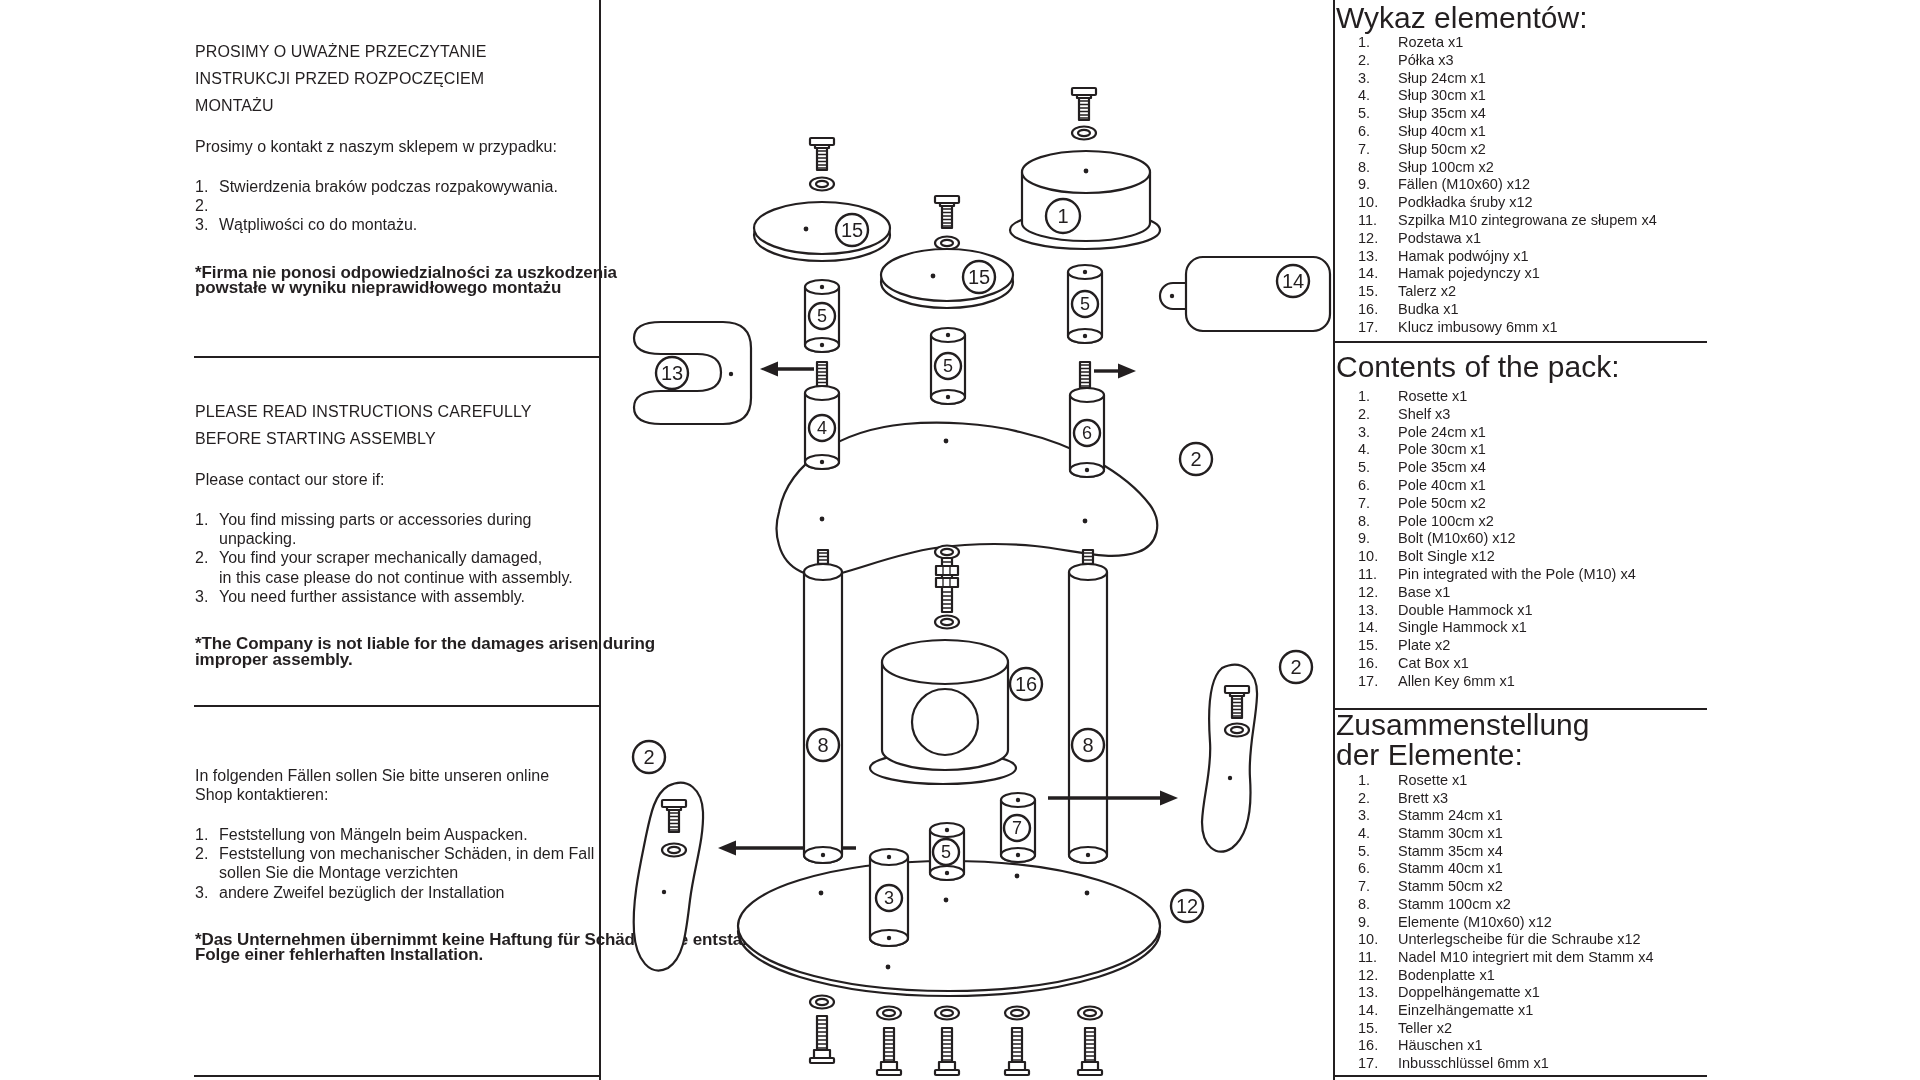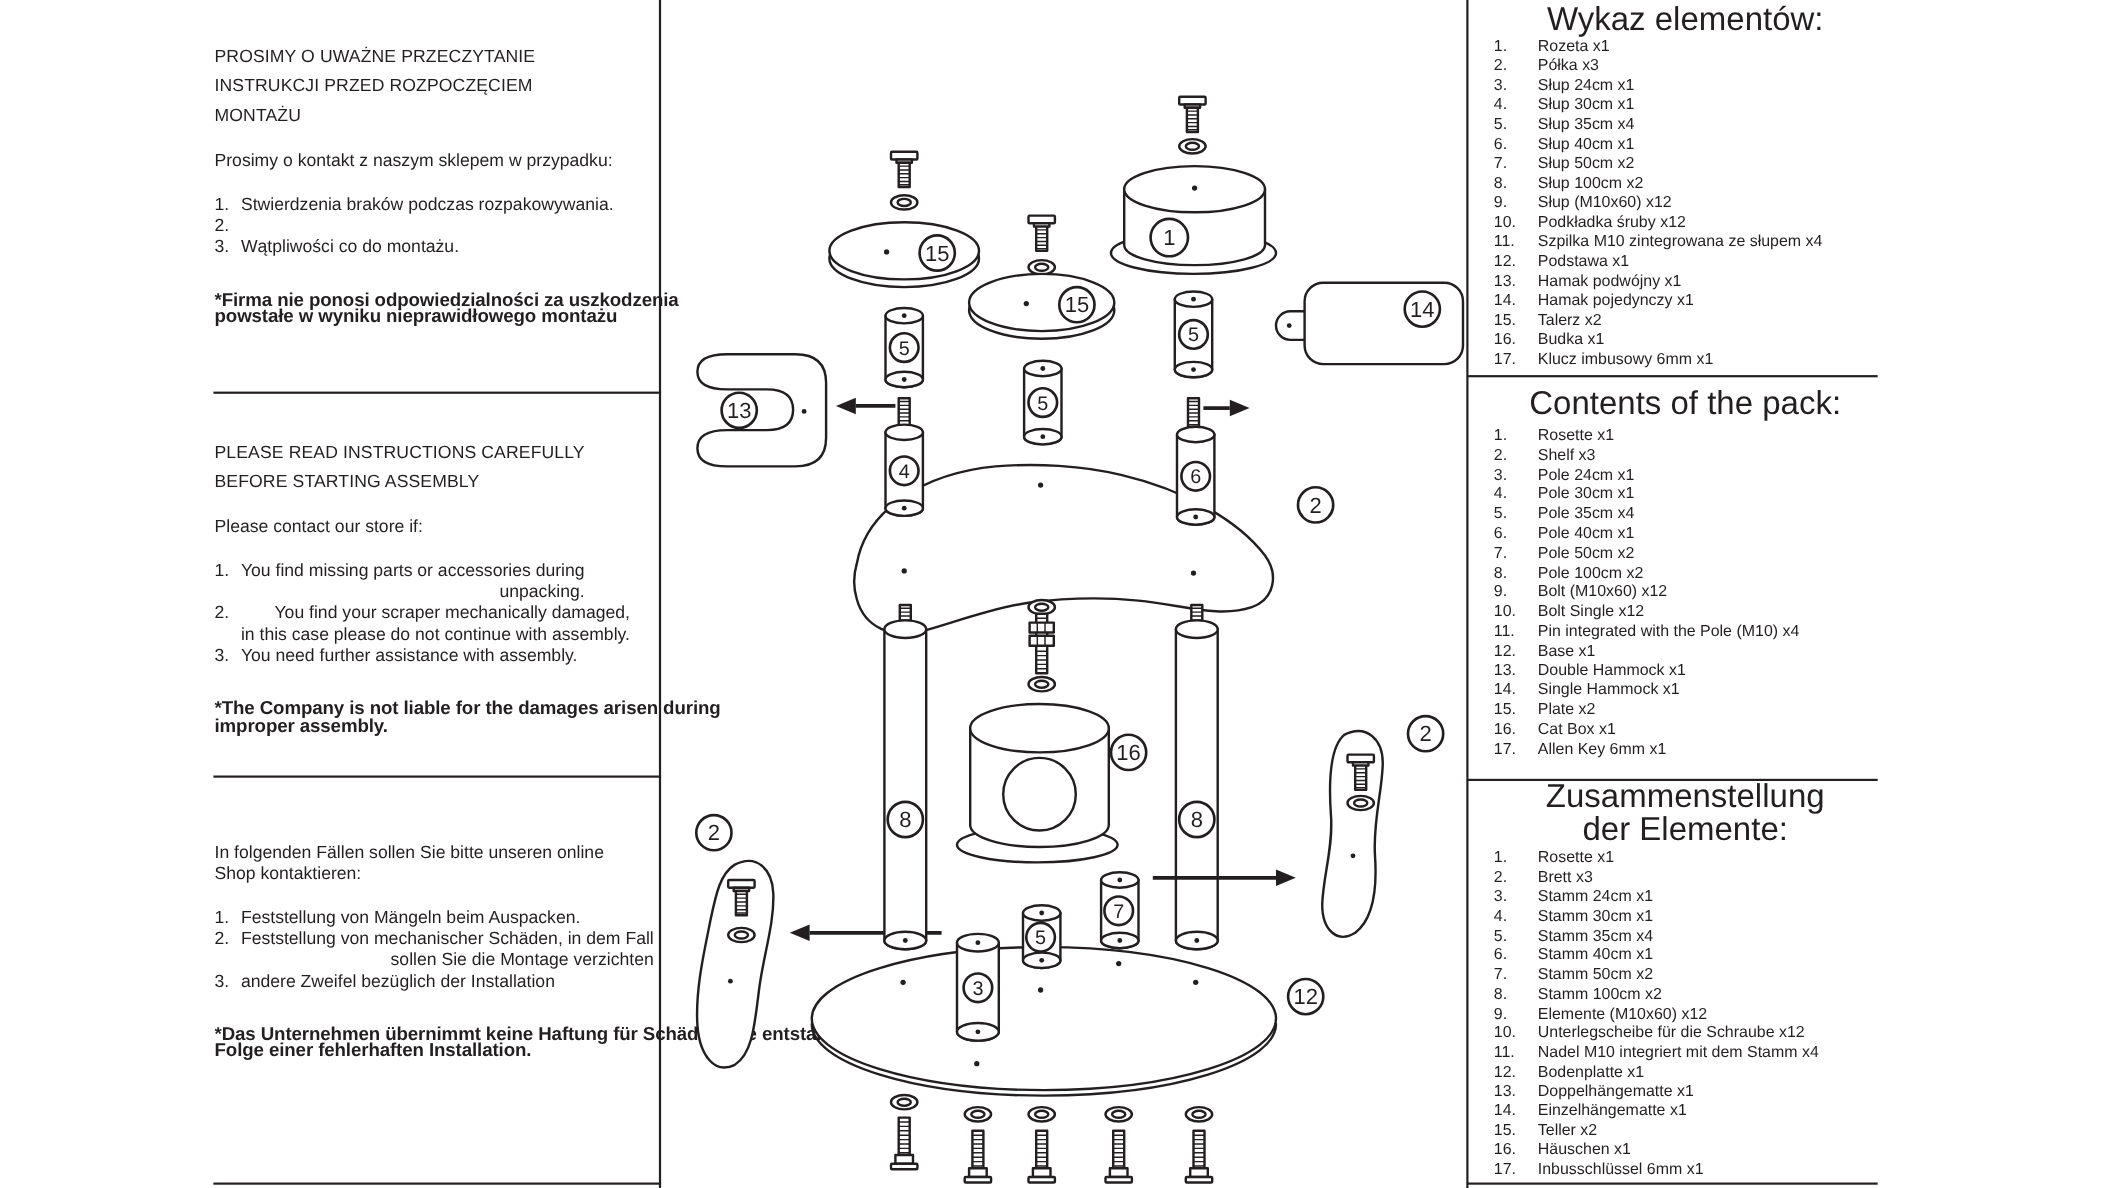--- a/index.html
+++ b/index.html
@@ -11,25 +11,25 @@
   .divider-v{position:absolute;top:0;height:1080px;width:2px;background:#231f20;}
   .divider-h{position:absolute;height:2px;background:#231f20;}
 
   
   .sec{position:absolute;left:195px;width:400px;}
   .sec-heading{font-size:16px;line-height:27px;white-space:pre;font-weight:400;letter-spacing:.1px;}
   .sec-intro{font-size:16px;line-height:19px;margin-top:18px;white-space:pre;}
   .sec-list{margin-top:21px;}
   .li-row{display:flex;font-size:16px;line-height:19.2px;}
   .li-num{width:24px;flex:none;}
-  .li-txt{white-space:pre;text-align:right;}
+  .li-txt{white-space:pre;}
   .sec-foot{font-size:17px;line-height:15.5px;margin-top:30px;white-space:pre;letter-spacing:-.1px;font-weight:700;}
 
   
-  .rc-heading{position:absolute;left:1336px;width:392px;text-align:center;font-size:30px;line-height:30px;white-space:pre;}
+  .rc-heading{position:absolute;left:1336px;width:392px;text-align:left;font-size:30px;line-height:30px;white-space:pre;}
   .rc-list{position:absolute;left:1358px;width:360px;}
   .rc-row{display:flex;font-size:14.5px;line-height:17.8px;height:17.8px;}
   .rc-row-de{line-height:17.7px;height:17.7px;}
   .rc-num{width:40px;flex:none;}
 
   
   #diagram{position:absolute;left:0;top:0;}
   .st{stroke:#231f20;stroke-width:2.2;fill:#fff;stroke-linejoin:round;stroke-linecap:round;}
   .ln{stroke:#231f20;stroke-width:2.2;fill:none;stroke-linecap:round;}
   .thread{stroke:#231f20;stroke-width:1.3;fill:none;}
@@ -167,21 +167,21 @@
       <span class="rc-txt">Słup 50cm x2</span>
     </div>
 
     <div class="rc-row">
       <span class="rc-num">8.</span>
       <span class="rc-txt">Słup 100cm x2</span>
     </div>
 
     <div class="rc-row">
       <span class="rc-num">9.</span>
-      <span class="rc-txt">Słup (M10x60) x12</span>
+      <span class="rc-txt">Fällen (M10x60) x12</span>
     </div>
 
     <div class="rc-row">
       <span class="rc-num">10.</span>
       <span class="rc-txt">Podkładka śruby x12</span>
     </div>
 
     <div class="rc-row">
       <span class="rc-num">11.</span>
       <span class="rc-txt">Szpilka M10 zintegrowana ze słupem x4</span>

